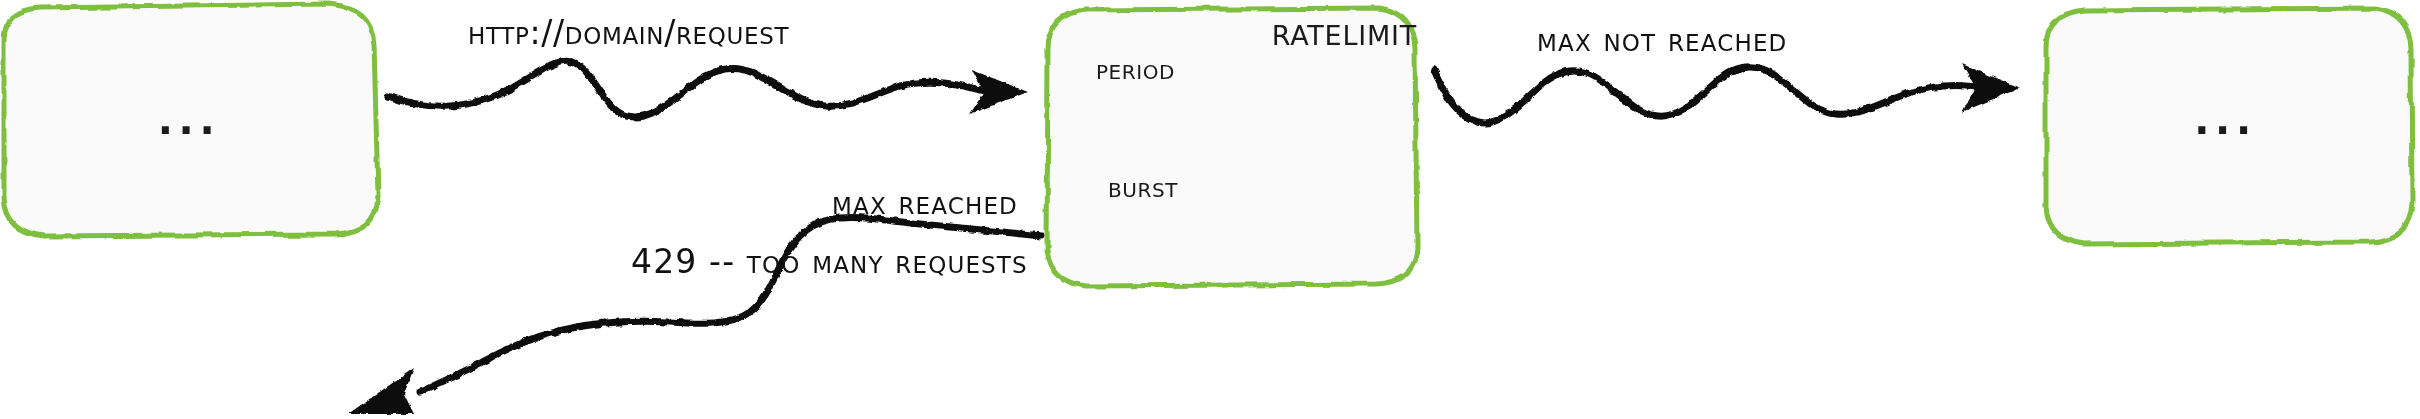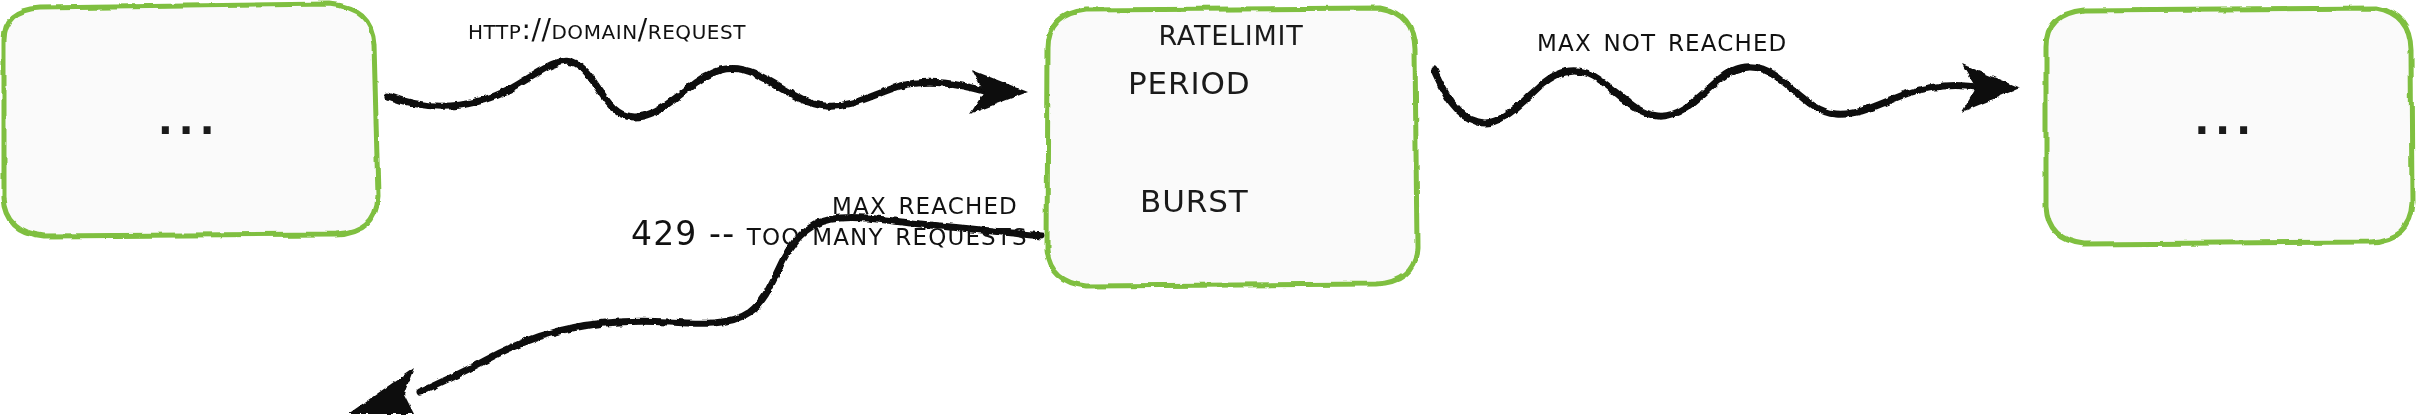--- a/index.html
+++ b/index.html
@@ -37,38 +37,37 @@
     font-weight: 700;
     letter-spacing: 0.14em;
   }
   .box-title {
     font-size: 38px;
     font-weight: 400;
     font-variant: small-caps;
     text-transform: lowercase;
   }
   .box-item {
-    font-size: 44px;
+    font-size: 28px;
     font-weight: 400;
     font-variant: small-caps;
     text-transform: lowercase;
-    margin-left: 32px;
   }
   .edge-label {
     position: absolute;
     color: #111111;
     font-family: "DejaVu Sans", sans-serif;
     white-space: nowrap;
     font-size: 33px;
     font-variant: small-caps;
     text-transform: lowercase;
     letter-spacing: 0.035em;
   }
   .edge-label.mono-url {
-    font-size: 28px;
+    font-size: 33px;
     letter-spacing: 0.02em;
   }
 </style>
 </head>
 <body>
 
 <div id="canvas">
 
   <svg id="sketch" viewBox="0 0 2420 419">
     <defs>
@@ -105,30 +104,30 @@
     </g>
 
     <g>
       <path d="M 1042 236 C 1000 232 960 228 920 224 C 884 220 862 216 840 218 C 812 220 796 236 784 258 C 772 282 766 300 750 312 C 730 326 700 324 668 322 C 630 320 600 322 572 328 C 540 334 512 346 486 360 C 464 372 442 382 420 392" fill="none" stroke="#111111" stroke-width="7" stroke-linecap="round" filter="url(#roughHard)"></path>
       <path d="M 348 414 L 414 368 L 404 394 L 414 414 Z" fill="#111111" filter="url(#roughHard)"></path>
     </g>
   </svg>
 
   <div class="node-label ellipsis" style="left:0px; top:100px; width:378px; text-align:center;">...</div>
 
-  <div class="node-label box-title" style="left:1045px; top:10px; width:372px; text-align:center;">RateLimit</div>
+  <div class="node-label box-title" style="left:1045px; top:10px; width:372px; text-align:right;">RateLimit</div>
 
   <div class="node-label box-item" style="left:1096px; top:53px;">Period</div>
 
 
   <div class="node-label box-item" style="left:1108px; top:171px;">Burst</div>
 
   <div class="node-label ellipsis" style="left:2043px; top:100px; width:365px; text-align:center;">...</div>
 
   <div class="edge-label mono-url" style="left:468px; top:13px;">http://domain/request</div>
 
   <div class="edge-label" style="left:1537px; top:20px;">Max not reached</div>
 
   <div class="edge-label" style="left:832px; top:183px;">Max Reached</div>
 
-  <div class="edge-label" style="left:631px; top:214px;">429 -- Too Many Requests</div>
+  <div class="edge-label" style="left:631px; top:242px;">429 -- Too Many Requests</div>
 
 </div>
 
 </body></html>

